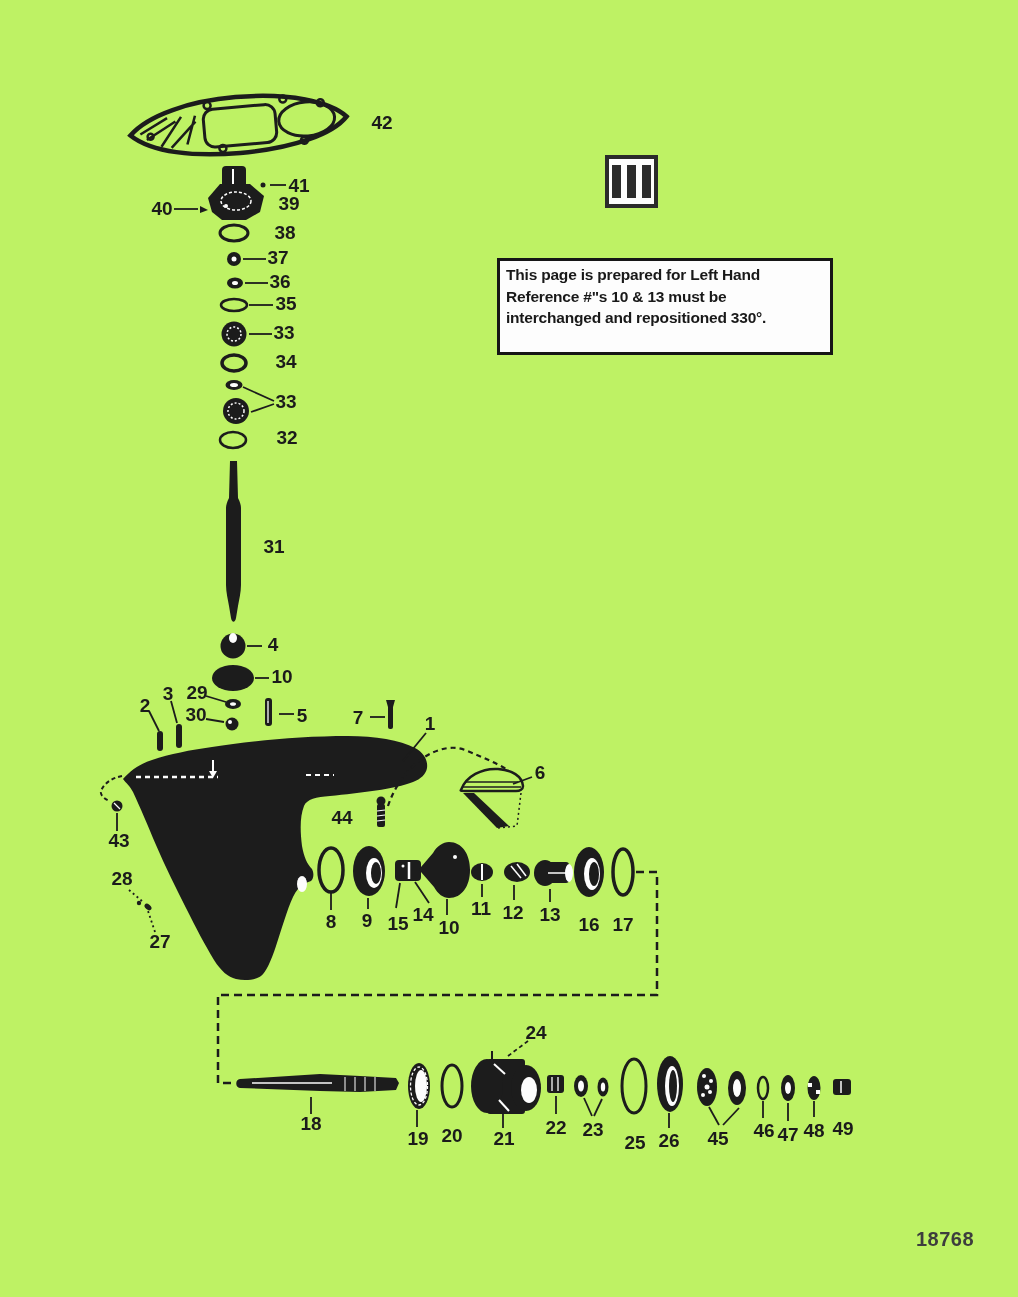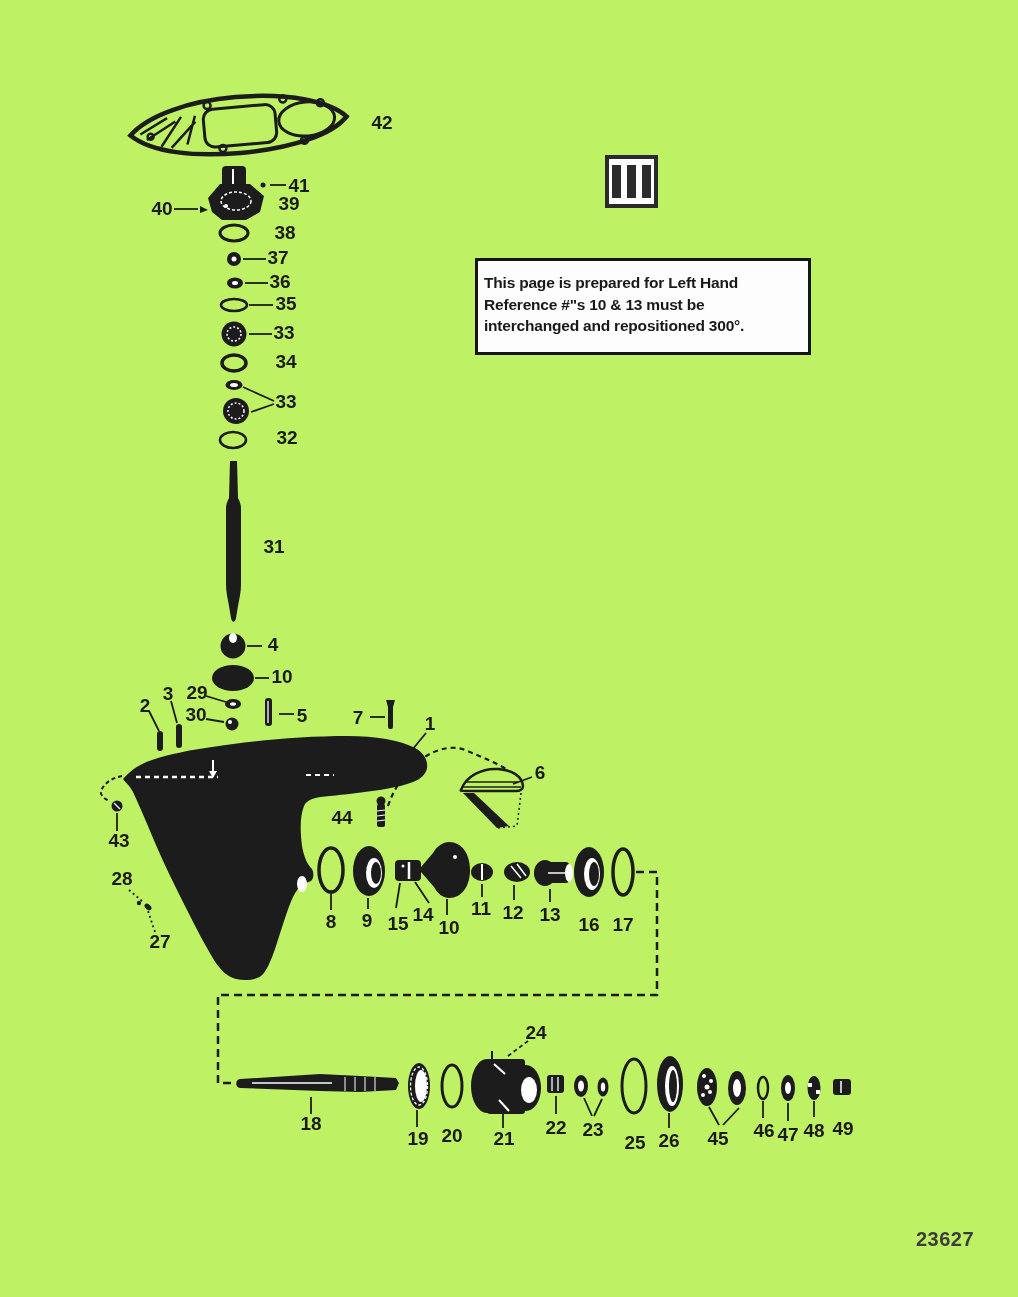--- a/index.html
+++ b/index.html
@@ -1,21 +1,21 @@
 <!DOCTYPE html>
 <html><head>
 <meta charset="utf-8">
 <style>
   html,body{margin:0;padding:0;background:#e8e8e8;}
   .page{position:relative;width:1018px;height:1297px;background:#bef264;overflow:hidden;
         font-family:"Liberation Sans",sans-serif;}
   svg{position:absolute;left:0;top:0;}
   .co{font:bold 19px "Liberation Sans",sans-serif;fill:#1b1b1b;text-anchor:middle;}
-  .note-box{position:absolute;left:475px;top:258px;width:336px;height:97px;box-sizing:border-box;
-            border:3px solid #161616;background:#fdfdfd;padding:11px 5px 0 6px;
+  .note-box{position:absolute;left:497px;top:258px;width:336px;height:97px;box-sizing:border-box;
+            border:3px solid #161616;background:#fdfdfd;padding:3px 5px 0 6px;
             font:bold 15.5px/21.5px "Liberation Sans",sans-serif;color:#191919;letter-spacing:-0.2px;}
   .icon-box{position:absolute;left:605px;top:155px;width:53px;height:53px;box-sizing:border-box;
             border:4px solid #2b2b2b;background:#fdfdfd;display:flex;gap:6px;
             justify-content:center;align-items:center;}
   .icon-box .bar{width:9px;height:33px;background:#2b2b2b;}
   .drawing-no{position:absolute;left:885px;top:1228px;width:120px;text-align:center;
               font:bold 20px "Liberation Sans",sans-serif;color:#3d3d3d;letter-spacing:0.5px;}
   .ink{fill:#1c1c1c;}
   .oline{fill:none;stroke:#1c1c1c;}
   .wl{stroke:#fdfdfd;fill:none;}
@@ -365,18 +365,18 @@
 
   <div class="icon-box">
     <div class="bar"></div>
     <div class="bar"></div>
     <div class="bar"></div>
   </div>
 
   <div class="note-box">
     <div>This page is prepared for Left Hand</div>
     <div>Reference #"s 10 &amp; 13 must be</div>
-    <div>interchanged and repositioned 300°.</div>
+    <div>interchanged and repositioned 330°.</div>
   </div>
 
-  <div class="drawing-no">23627</div>
+  <div class="drawing-no">18768</div>
 
 </div>
 
 </body></html>

